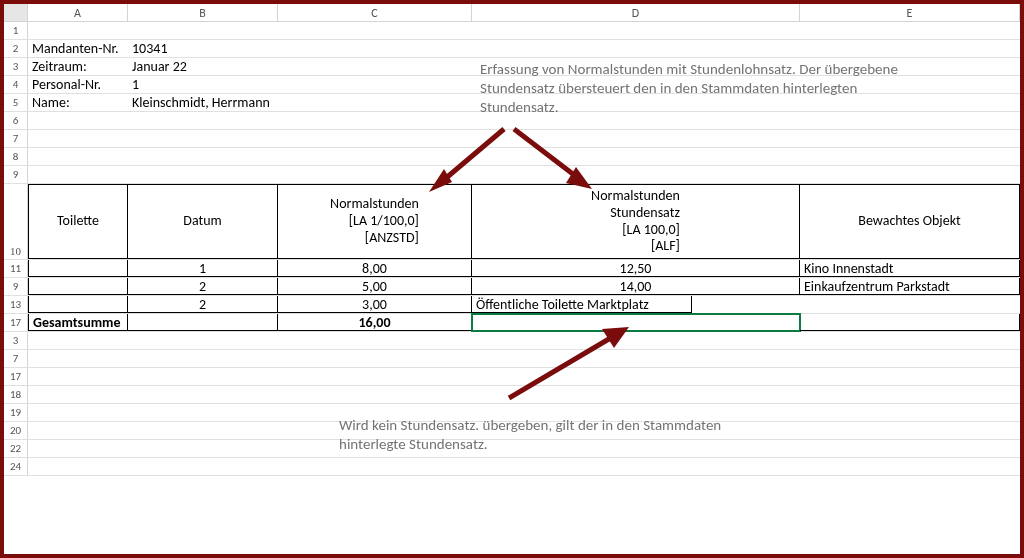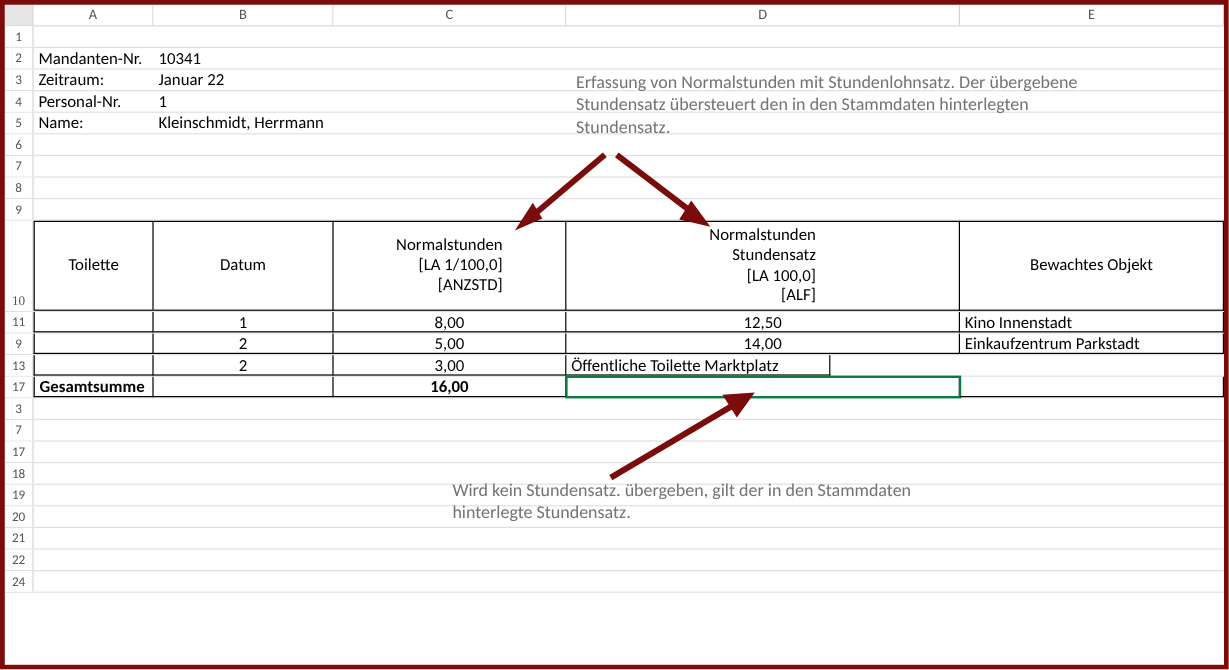--- a/index.html
+++ b/index.html
@@ -35,21 +35,21 @@
 .left-border { border-left: 1px solid #000; }
 .center { justify-content: center; }
 .bold { font-weight: bold; }
 
 
 .selected-cell { outline: 2px solid #0a7b42; outline-offset: -1px; }
 
 
 .annotation { position: absolute; color: #737373; font-size: 15px; line-height: 1.25; }
 .ann1 { left: 476px; top: 56px; width: 430px; }
-.ann2 { left: 335px; top: 396px; width: 420px; margin-left: 38px; }
+.ann2 { left: 335px; top: 412px; width: 420px; }
 
 
 .arrow-svg { position: absolute; pointer-events: none; }
 </style>
 </head>
 <body>
 
 <div class="frame">
 <div class="sheet">
 
@@ -228,28 +228,20 @@
         </div>
     <div class="row">
           <div class="row-header">20</div>
           <div class="cell col-A"></div>
           <div class="cell col-B"></div>
           <div class="cell col-C"></div>
           <div class="cell col-D"></div>
           <div class="cell col-E"></div>
         </div>
     <div class="row">
-          <div class="row-header">21</div>
-          <div class="cell col-A"></div>
-          <div class="cell col-B"></div>
-          <div class="cell col-C"></div>
-          <div class="cell col-D"></div>
-          <div class="cell col-E"></div>
-        </div>
-    <div class="row">
           <div class="row-header">22</div>
           <div class="cell col-A"></div>
           <div class="cell col-B"></div>
           <div class="cell col-C"></div>
           <div class="cell col-D"></div>
           <div class="cell col-E"></div>
         </div>
     <div class="row">
           <div class="row-header">24</div>
           <div class="cell col-A"></div>

